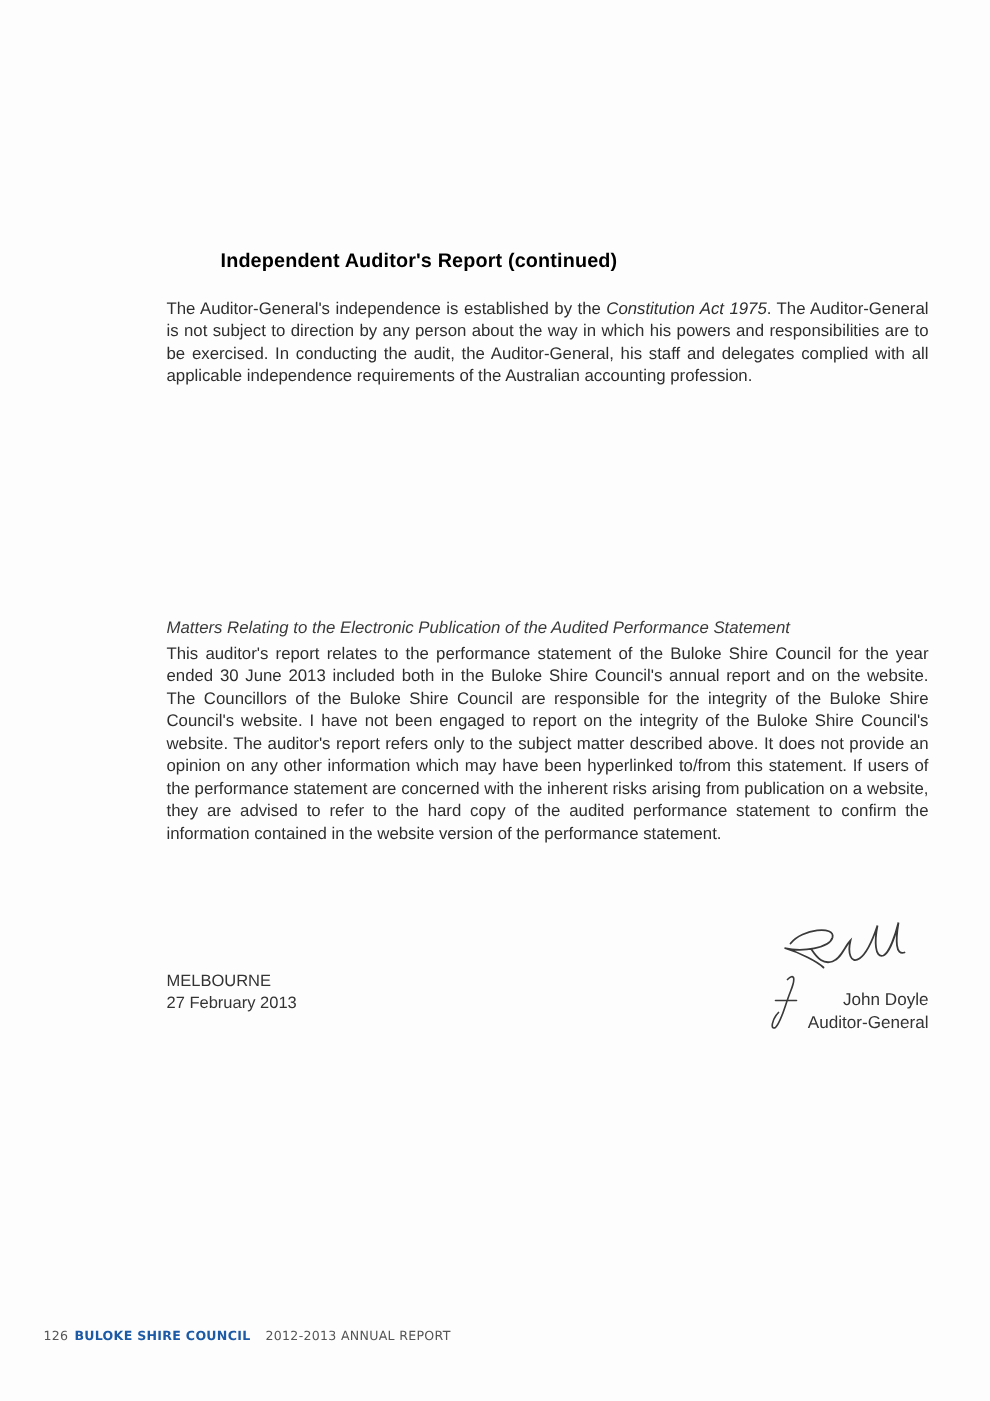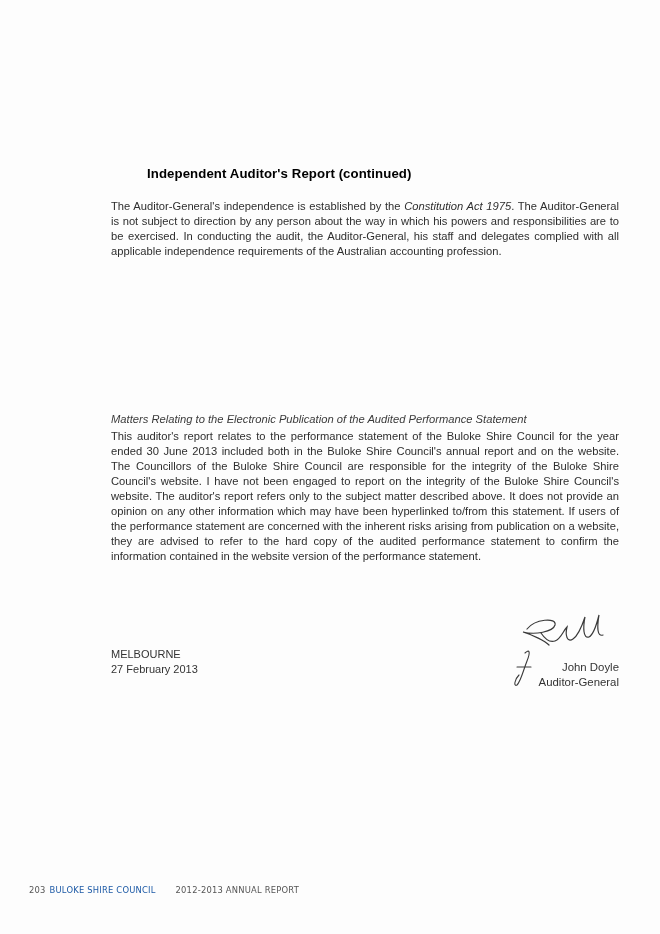--- a/index.html
+++ b/index.html
@@ -30,21 +30,21 @@
     .sigblock {
       position: absolute; right: 41px; top: 647px; text-align: right;
       font-size: 11.4px; line-height: 15px; color: #333; margin-top: 13px;
     }
     .sigblock .role { }
     .signature { position: absolute; left: 505px; top: 605px; width: 110px; height: 85px; }
     .footer {
       position: absolute; left: 29px; top: 885px; font-size: 8.4px; letter-spacing: 0.2px; color: #555;
       font-family: "DejaVu Sans", sans-serif;
     }
-    .footer .org { color: #1d5aa6; font-weight: normal; margin: 0 20px 0 4px; }
+    .footer .org { color: #1d5aa6; font-weight: bold; margin: 0 10px 0 4px; }
     .footer .rest { text-transform: uppercase; margin-top: 16px; }
   </style>
 </head>
 <body>
 
 <div class="page">
 
   <div class="heading">Independent Auditor's Report (continued)</div>
 
   <div class="section" id="sec1">
@@ -68,16 +68,16 @@
     <path d="M22 24 C 30 14, 52 12, 50 20 C 48 27, 30 30, 18 27 C 28 30, 40 36, 44 40 M36 28 C 40 34, 44 38, 50 36 C 56 34, 58 26, 62 22 C 60 30, 62 38, 68 34 C 74 30, 78 18, 80 12 C 78 22, 78 34, 84 32 C 88 30, 92 18, 94 10 C 92 22, 92 32, 98 30" fill="none" stroke="#3a3a3a" stroke-width="1.2" stroke-linecap="round"></path>
     <path d="M20 48 C 24 44, 26 46, 22 56 C 18 66, 16 76, 12 80 C 8 82, 10 74, 14 70 M12 62 L 26 62" fill="none" stroke="#3a3a3a" stroke-width="1.1" stroke-linecap="round"></path>
   </svg>
 
   <div class="sigblock">
     <div>John Doyle</div>
     <div class="role">Auditor-General</div>
   </div>
 
   <div class="footer">
-    <span>203</span><span class="org">BULOKE SHIRE COUNCIL</span><span class="rest">2012-2013 ANNUAL REPORT</span>
+    <span>126</span><span class="org">BULOKE SHIRE COUNCIL</span><span class="rest">2012-2013 ANNUAL REPORT</span>
   </div>
 
 </div>
 
 </body></html>

